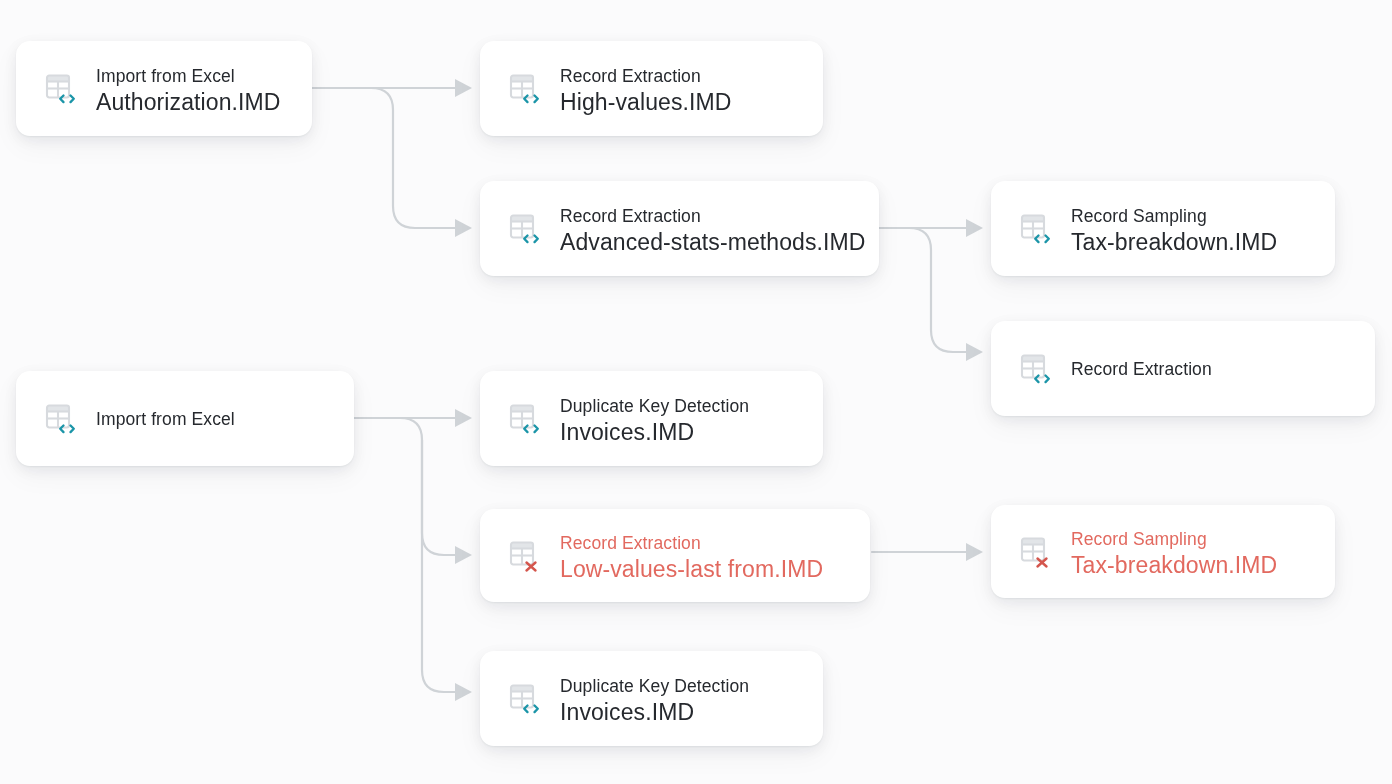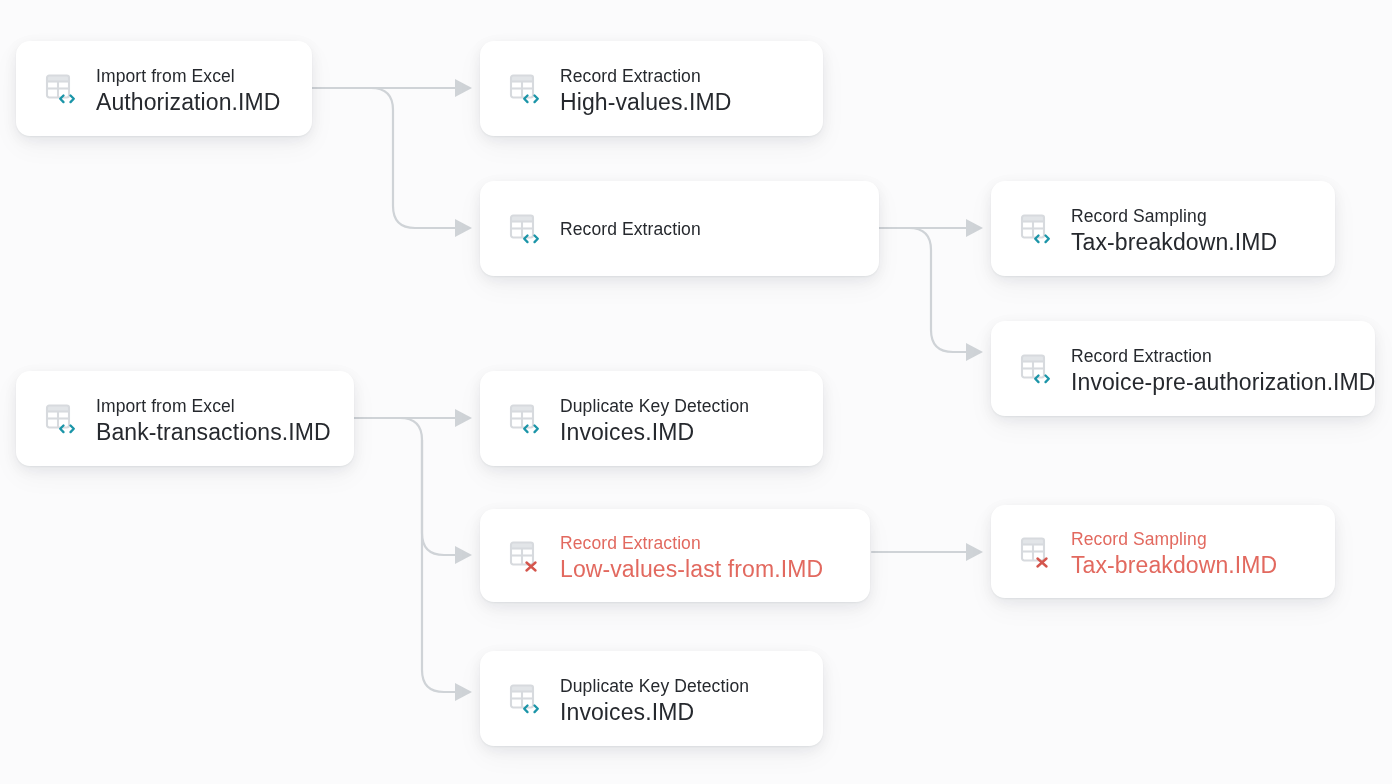--- a/index.html
+++ b/index.html
@@ -199,20 +199,21 @@
         <rect class="grid-stroke" x="3" y="3.5" width="22" height="22" rx="2.2"></rect>
         <line class="grid-stroke" x1="14" y1="9.5" x2="14" y2="25.5"></line>
         <line class="grid-stroke" x1="3" y1="16.5" x2="25" y2="16.5"></line>
         <line class="grid-stroke" x1="3" y1="9.5" x2="25" y2="9.5"></line>
         <path class="code-glyph" d="M19.5 23.5 L16.2 26.8 L19.5 30.1"></path>
         <path class="code-glyph" d="M26.5 23.5 L29.8 26.8 L26.5 30.1"></path>
       </svg>
     </span>
     <span class="node-text">
       <span class="node-title">Record Extraction</span>
+      <span class="node-file">Advanced-stats-methods.IMD</span>
     </span>
   </div>
 
   <div class="node" style="left:991px; top:181px; width:344px; height:95px;">
     <span class="node-icon">
       <svg viewBox="0 0 34 34">
         <rect class="grid-fill-top" x="3" y="3.5" width="22" height="6" rx="1.6"></rect>
         <rect class="grid-stroke" x="3" y="3.5" width="22" height="22" rx="2.2"></rect>
         <line class="grid-stroke" x1="14" y1="9.5" x2="14" y2="25.5"></line>
         <line class="grid-stroke" x1="3" y1="16.5" x2="25" y2="16.5"></line>
@@ -234,39 +235,37 @@
         <rect class="grid-stroke" x="3" y="3.5" width="22" height="22" rx="2.2"></rect>
         <line class="grid-stroke" x1="14" y1="9.5" x2="14" y2="25.5"></line>
         <line class="grid-stroke" x1="3" y1="16.5" x2="25" y2="16.5"></line>
         <line class="grid-stroke" x1="3" y1="9.5" x2="25" y2="9.5"></line>
         <path class="code-glyph" d="M19.5 23.5 L16.2 26.8 L19.5 30.1"></path>
         <path class="code-glyph" d="M26.5 23.5 L29.8 26.8 L26.5 30.1"></path>
       </svg>
     </span>
     <span class="node-text">
       <span class="node-title">Record Extraction</span>
-      <span class="node-file">Invoice-pre-authorization.IMD</span>
     </span>
   </div>
 
   <div class="node" style="left:16px; top:371px; width:338px; height:95px;">
     <span class="node-icon">
       <svg viewBox="0 0 34 34">
         <rect class="grid-fill-top" x="3" y="3.5" width="22" height="6" rx="1.6"></rect>
         <rect class="grid-stroke" x="3" y="3.5" width="22" height="22" rx="2.2"></rect>
         <line class="grid-stroke" x1="14" y1="9.5" x2="14" y2="25.5"></line>
         <line class="grid-stroke" x1="3" y1="16.5" x2="25" y2="16.5"></line>
         <line class="grid-stroke" x1="3" y1="9.5" x2="25" y2="9.5"></line>
         <path class="code-glyph" d="M19.5 23.5 L16.2 26.8 L19.5 30.1"></path>
         <path class="code-glyph" d="M26.5 23.5 L29.8 26.8 L26.5 30.1"></path>
       </svg>
     </span>
     <span class="node-text">
       <span class="node-title">Import from Excel</span>
-      <span class="node-file">Bank-transactions.IMD</span>
     </span>
   </div>
 
   <div class="node" style="left:480px; top:371px; width:343px; height:95px;">
     <span class="node-icon">
       <svg viewBox="0 0 34 34">
         <rect class="grid-fill-top" x="3" y="3.5" width="22" height="6" rx="1.6"></rect>
         <rect class="grid-stroke" x="3" y="3.5" width="22" height="22" rx="2.2"></rect>
         <line class="grid-stroke" x1="14" y1="9.5" x2="14" y2="25.5"></line>
         <line class="grid-stroke" x1="3" y1="16.5" x2="25" y2="16.5"></line>

